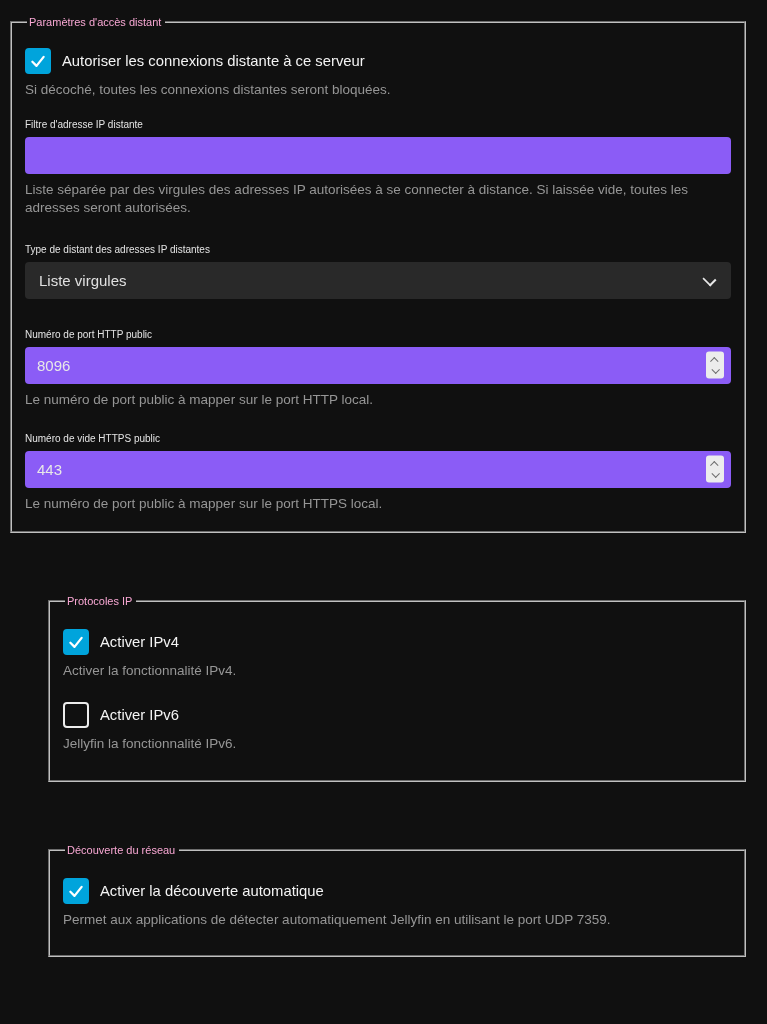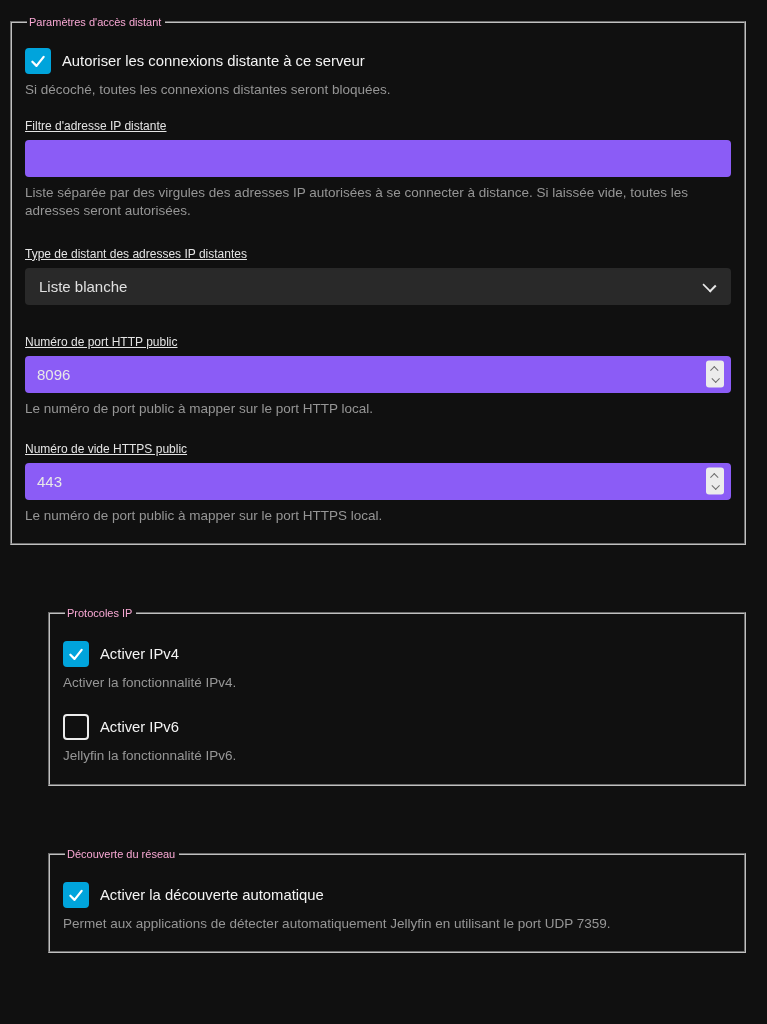--- a/index.html
+++ b/index.html
@@ -10,37 +10,36 @@
     color: #eee;
     overflow: hidden;
   }
   .page { padding-top: 16px; }
 
   fieldset.panel {
     border: 2px groove #c0c0c0;
     margin: 0 21px 62px 10px;
     padding: 8px 13px 18px 13px;
   }
-  fieldset.panel.short { padding-bottom: 18px; margin-left: 48px; }
+  fieldset.panel.short { padding-bottom: 26px; margin-left: 48px; }
   legend {
     color: #f9a8d4;
     font-size: 11px;
     padding: 0 4px 0 2px;
     margin-left: 2px;
   }
 
   .form-group { margin-top: 20px; }
   .form-group.first { margin-top: 12px; }
 
   .field-label {
     display: block;
     color: #e4e4e4;
-    font-size: 12px;
+    font-size: 10px;
     margin-bottom: 7px;
-    text-decoration: underline;
   }
   .field-help {
     color: #969696;
     font-size: 13.5px;
     line-height: 1.35;
     margin-top: 7px;
   }
 
   
   .check-row {
@@ -154,21 +153,21 @@
       <label class="field-label">Filtre d'adresse IP distante</label>
       <div class="input-wrap">
         <input class="text-input" type="text" value="" style="">
       </div>
       <div class="field-help">Liste séparée par des virgules des adresses IP autorisées à se connecter à distance. Si laissée vide, toutes les adresses seront autorisées.</div>
     </div>
 
     <div class="form-group" style="margin-top:26px">
       <label class="field-label">Type de distant des adresses IP distantes</label>
       <div class="select-box">
-        <span>Liste blanche</span>
+        <span>Liste virgules</span>
         <span class="chev-down"></span>
       </div>
     </div>
 
     <div class="form-group" style="margin-top:30px">
       <label class="field-label">Numéro de port HTTP public</label>
       <div class="input-wrap">
         <input class="text-input" type="text" value="8096" style="">
         <span class="stepper">
           <span class="spin-up"></span>

